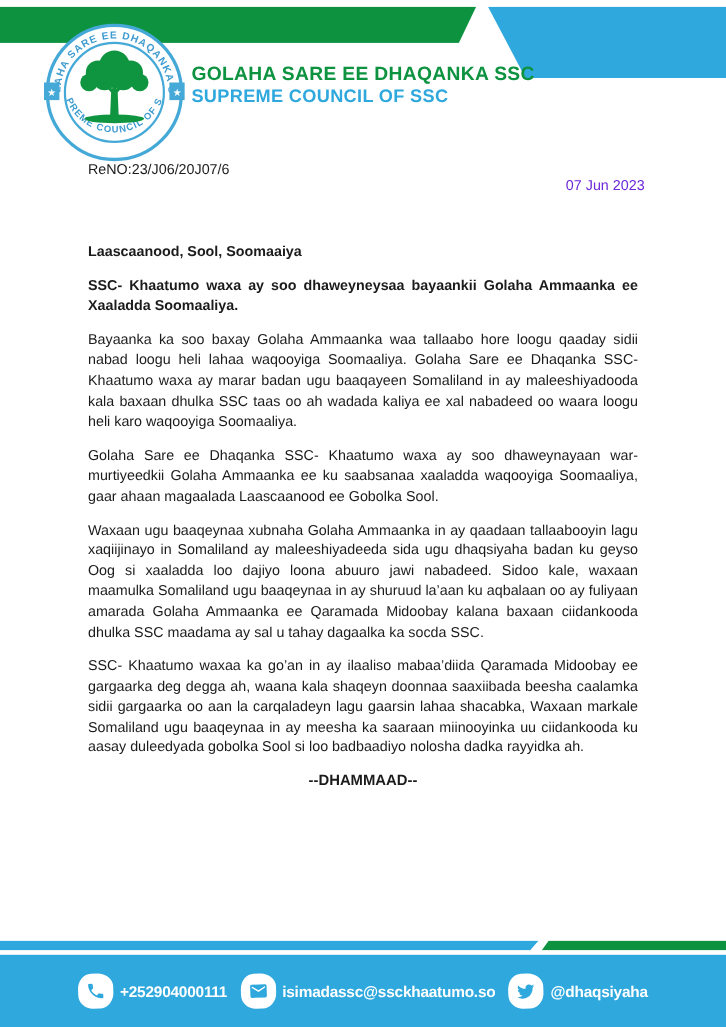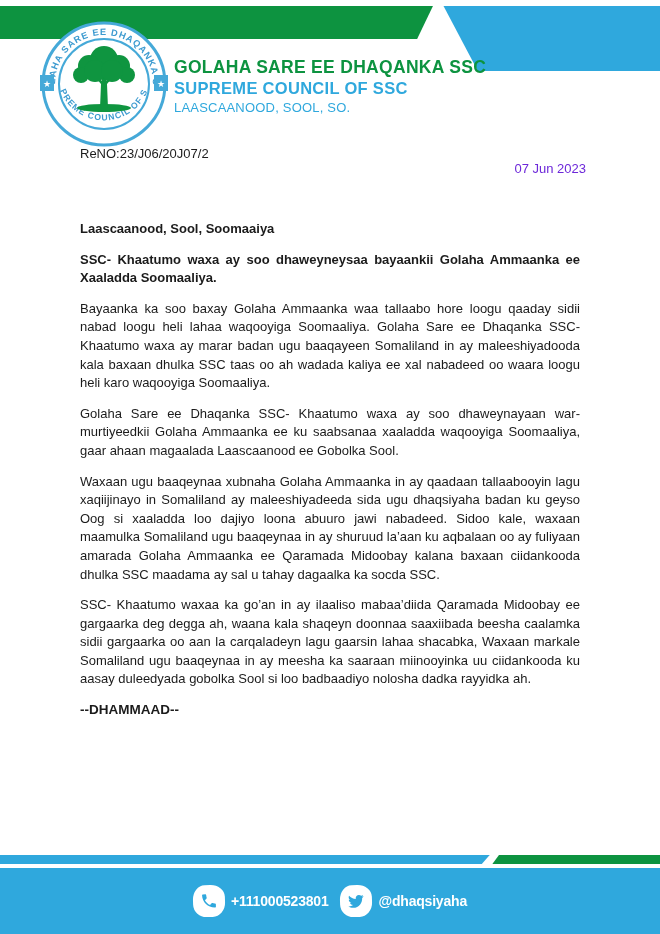--- a/index.html
+++ b/index.html
@@ -30,21 +30,21 @@
   
   .refno { position:absolute; left:80px; top:146px; font-size:13px; color:#1c1c1c; }
   .date  { position:absolute; right:74px; top:161px; font-size:13px; color:#6d28d9; }
   
   .letter {
     position:absolute; left:80px; right:80px; top:220px;
     font-size:13px; line-height:18.6px; text-align:justify;
   }
   .letter p { margin:0 0 12px 0; }
   .letter p.b { font-weight:bold; }
-  .letter .end { text-align:left; font-weight:bold; margin-top:0; font-size:13.5px; }
+  .letter .end { text-align:center; font-weight:bold; margin-top:0; font-size:13.5px; }
   
   .strip-blue {
     position:absolute; top:855px; left:0; width:100%; height:9px; background:#2fa8dd;
     clip-path:polygon(0 0, 74.2% 0, 73% 100%, 0 100%);
   }
   .strip-green {
     position:absolute; top:855px; left:0; width:100%; height:9px; background:#0d9340;
     clip-path:polygon(75.6% 0, 100% 0, 100% 100%, 74.6% 100%);
   }
   .footer-bar {
@@ -102,24 +102,23 @@
     </g>
     <g>
       <rect x="114" y="55" width="14" height="16" fill="#45a9d8"></rect>
       <text x="121" y="67" font-size="9" fill="#ffffff" text-anchor="middle" font-family="DejaVu Sans, sans-serif">★</text>
     </g>
   </svg>
 
   <div class="titles">
     <div class="title-so">GOLAHA SARE EE DHAQANKA SSC</div>
     <div class="title-en">SUPREME COUNCIL OF SSC</div>
-    <div class="title-loc">LAASCAANOOD, SOOL, SO.</div>
   </div>
 
-  <div class="refno">ReNO:23/J06/20J07/2</div>
+  <div class="refno">ReNO:23/J06/20J07/6</div>
   <div class="date">07 Jun 2023</div>
 
   <div class="letter">
     <p class="b">Laascaanood, Sool, Soomaaiya</p>
     <p class="b">SSC- Khaatumo waxa ay soo dhaweyneysaa bayaankii Golaha Ammaanka ee Xaaladda Soomaaliya.</p>
     <p>Bayaanka ka soo baxay Golaha Ammaanka waa tallaabo hore loogu qaaday sidii nabad loogu heli lahaa waqooyiga Soomaaliya.  Golaha Sare ee Dhaqanka SSC- Khaatumo waxa ay marar badan ugu baaqayeen Somaliland in ay maleeshiyadooda kala baxaan dhulka SSC taas oo ah wadada kaliya ee xal nabadeed oo waara loogu heli karo waqooyiga Soomaaliya.</p>
     <p>Golaha Sare ee Dhaqanka SSC- Khaatumo waxa ay soo dhaweynayaan war-murtiyeedkii Golaha Ammaanka ee ku saabsanaa xaaladda waqooyiga Soomaaliya, gaar ahaan magaalada Laascaanood ee Gobolka Sool.</p>
     <p>Waxaan ugu baaqeynaa xubnaha Golaha Ammaanka in ay qaadaan tallaabooyin lagu xaqiijinayo in Somaliland ay maleeshiyadeeda sida ugu dhaqsiyaha badan ku geyso Oog si xaaladda loo dajiyo loona abuuro jawi nabadeed.  Sidoo kale, waxaan maamulka Somaliland ugu baaqeynaa in ay shuruud la’aan ku aqbalaan oo ay fuliyaan amarada Golaha Ammaanka ee Qaramada Midoobay kalana baxaan ciidankooda dhulka SSC maadama ay sal u tahay dagaalka ka socda SSC.</p>
     <p>SSC- Khaatumo waxaa ka go’an in ay ilaaliso mabaa’diida Qaramada Midoobay ee gargaarka deg degga ah, waana kala shaqeyn doonnaa saaxiibada beesha caalamka sidii gargaarka oo aan la carqaladeyn lagu gaarsin lahaa shacabka,  Waxaan markale Somaliland ugu baaqeynaa in ay meesha ka saaraan miinooyinka uu ciidankooda ku aasay duleedyada gobolka Sool si loo badbaadiyo nolosha dadka rayyidka ah.</p>
     <div class="end">--DHAMMAAD--</div>
@@ -129,23 +128,31 @@
   <div class="strip-green"></div>
 
   <div class="footer-bar">
 
     <div class="contact">
       <span class="blob">
         <svg viewBox="0 0 24 24">
             <path d="M6.62 10.79c1.44 2.83 3.76 5.14 6.59 6.59l2.2-2.21c.27-.27.67-.36 1.02-.24 1.12.37 2.33.57 3.57.57.55 0 1 .45 1 1V20c0 .55-.45 1-1 1-9.39 0-17-7.61-17-17 0-.55.45-1 1-1h3.5c.55 0 1 .45 1 1 0 1.25.2 2.45.57 3.57.11.35.03.74-.25 1.02l-2.2 2.2z"></path>
           </svg>
       </span>
-      <span class="lbl">+111000523801</span>
+      <span class="lbl">+252904000111</span>
     </div>
 
+    <div class="contact">
+      <span class="blob">
+        <svg viewBox="0 0 24 24">
+            <path d="M20 4H4c-1.1 0-1.99.9-1.99 2L2 18c0 1.1.9 2 2 2h16c1.1 0 2-.9 2-2V6c0-1.1-.9-2-2-2zm0 4l-8 5-8-5V6l8 5 8-5v2z"></path>
+          </svg>
+      </span>
+      <span class="lbl">isimadassc@ssckhaatumo.so</span>
+    </div>
 
     <div class="contact">
       <span class="blob">
         <svg viewBox="0 0 24 24">
             <path d="M22.46 6c-.77.35-1.6.58-2.46.69.88-.53 1.56-1.37 1.88-2.38-.83.5-1.75.85-2.72 1.05C18.37 4.5 17.26 4 16 4c-2.35 0-4.27 1.92-4.27 4.29 0 .34.04.67.11.98C8.28 9.09 5.11 7.38 3 4.79c-.37.63-.58 1.37-.58 2.15 0 1.49.75 2.81 1.91 3.56-.71 0-1.37-.2-1.95-.5v.03c0 2.08 1.48 3.82 3.44 4.21a4.22 4.22 0 0 1-1.93.07 4.28 4.28 0 0 0 4 2.98 8.52 8.52 0 0 1-5.33 1.84c-.34 0-.68-.02-1.02-.06C3.44 20.29 5.7 21 8.12 21 16 21 20.33 14.46 20.33 8.79c0-.19 0-.37-.01-.56.84-.6 1.56-1.36 2.14-2.23z"></path>
           </svg>
       </span>
       <span class="lbl">@dhaqsiyaha</span>
     </div>
 

